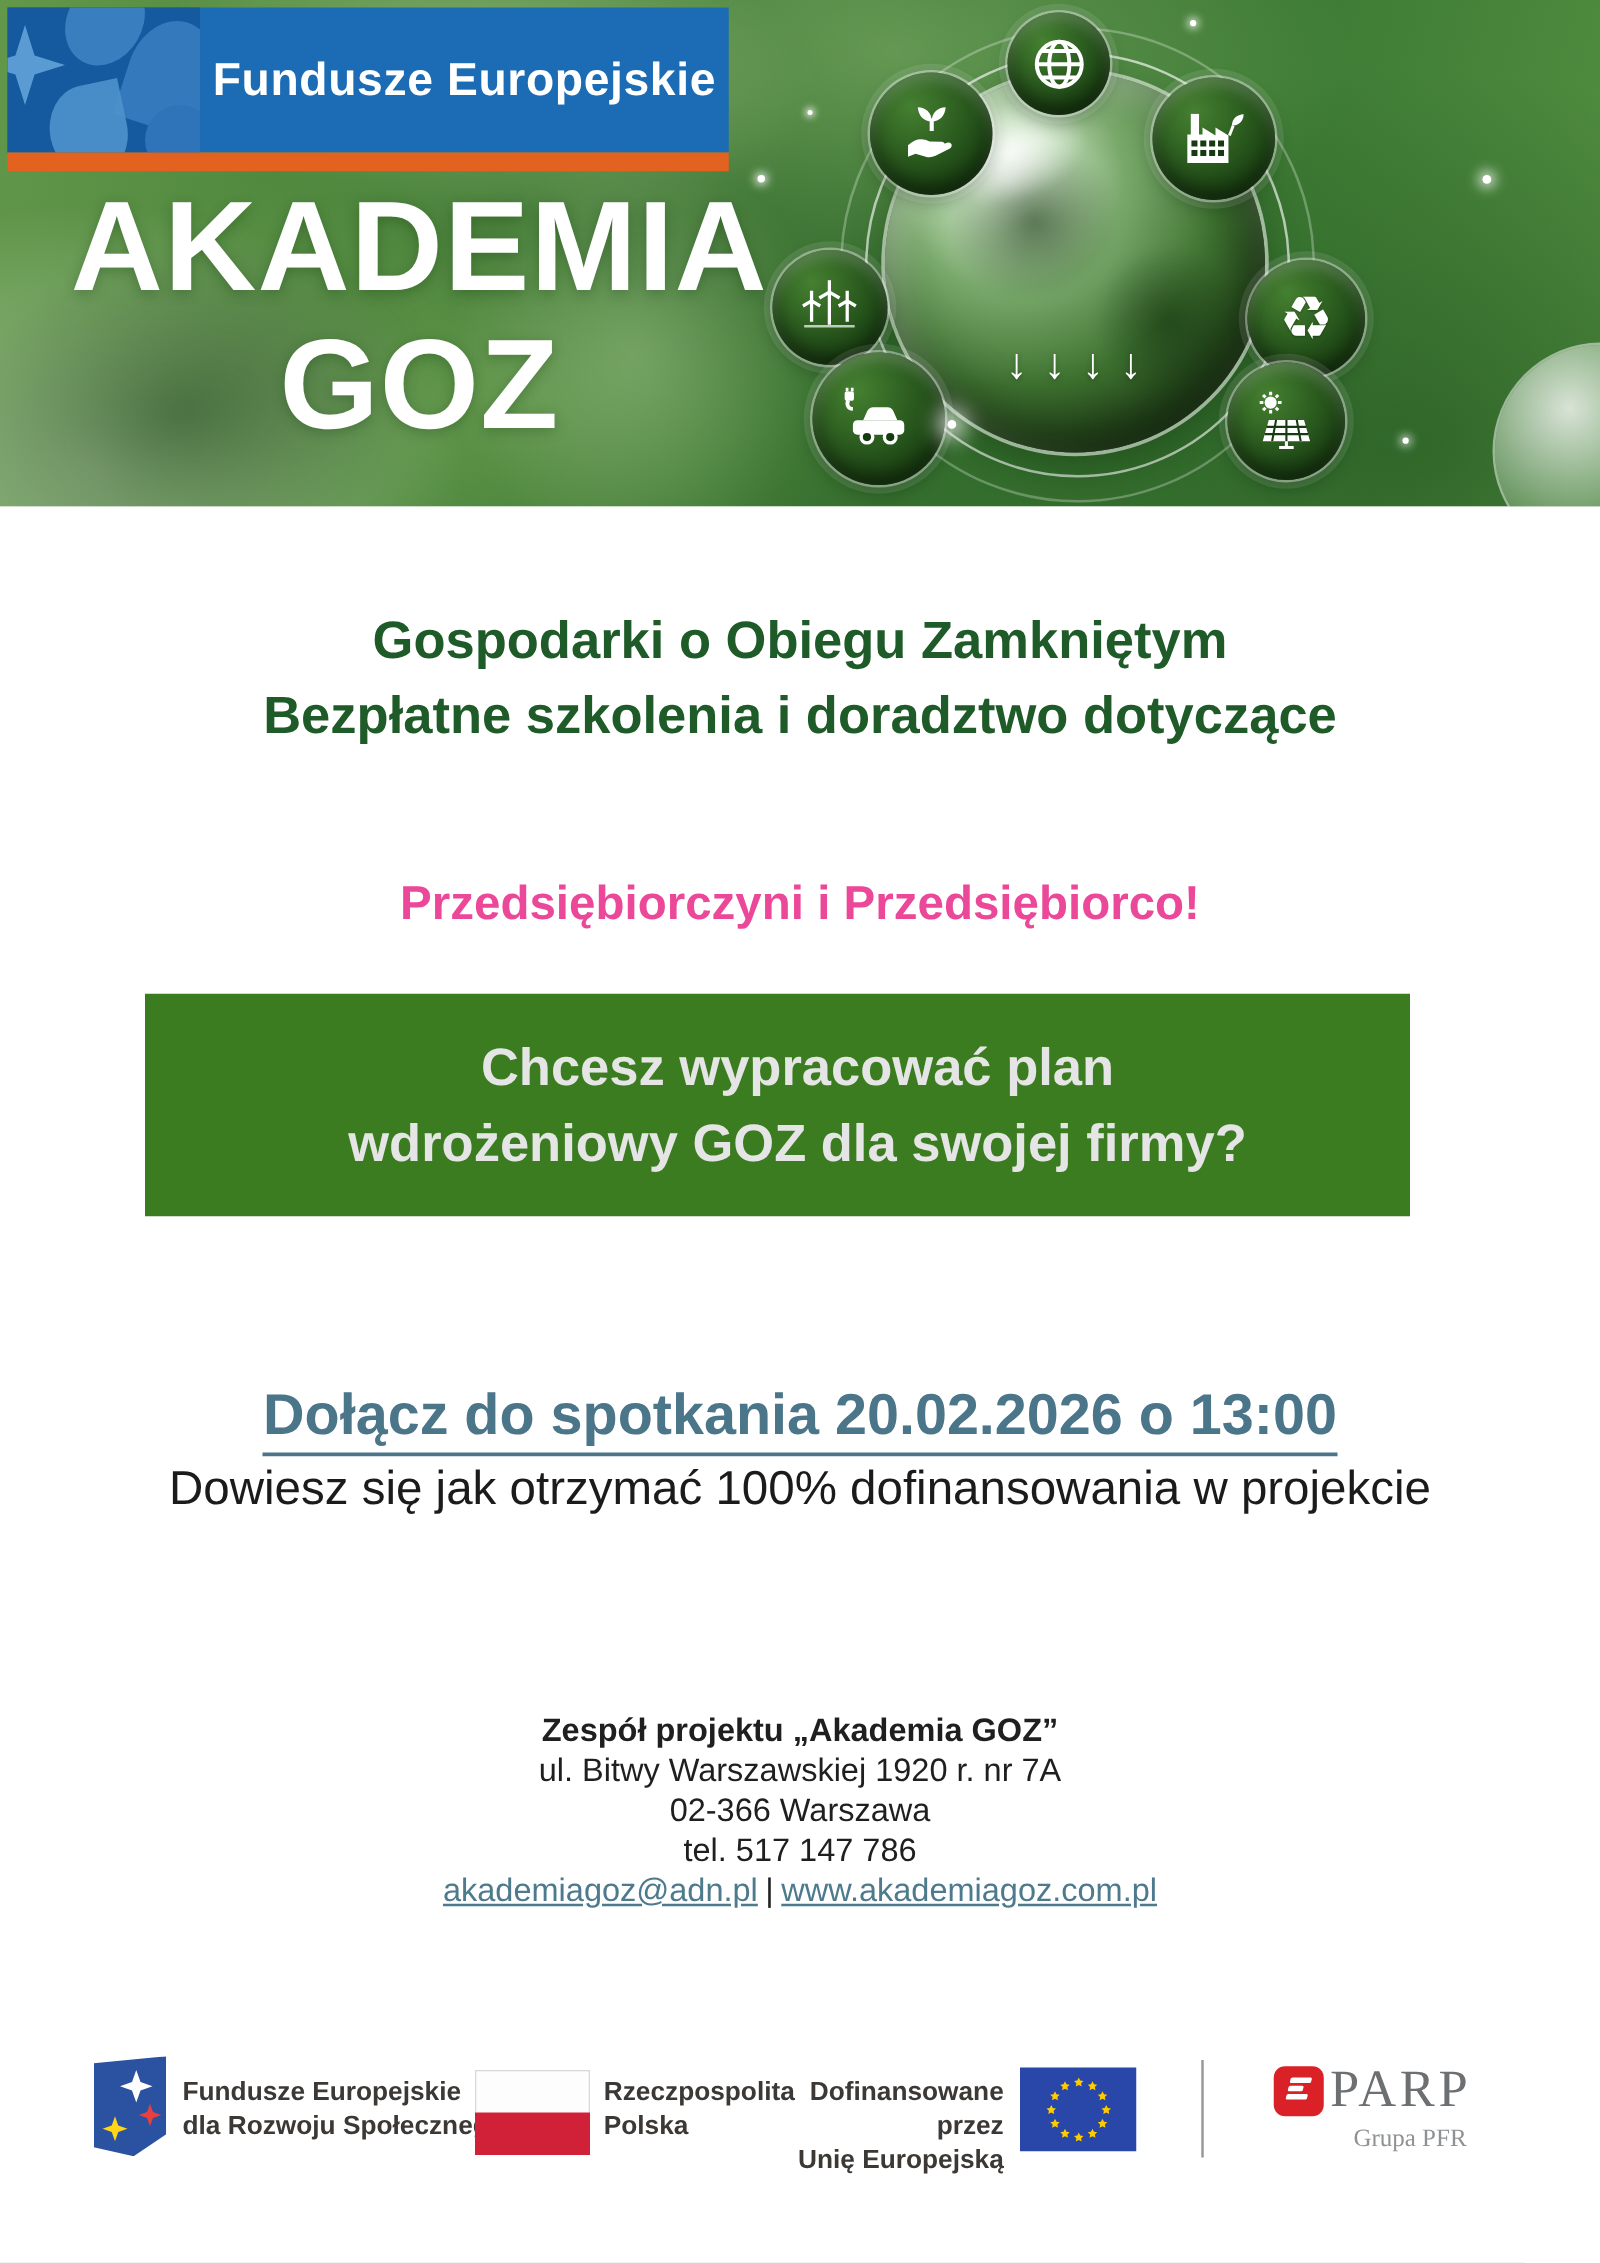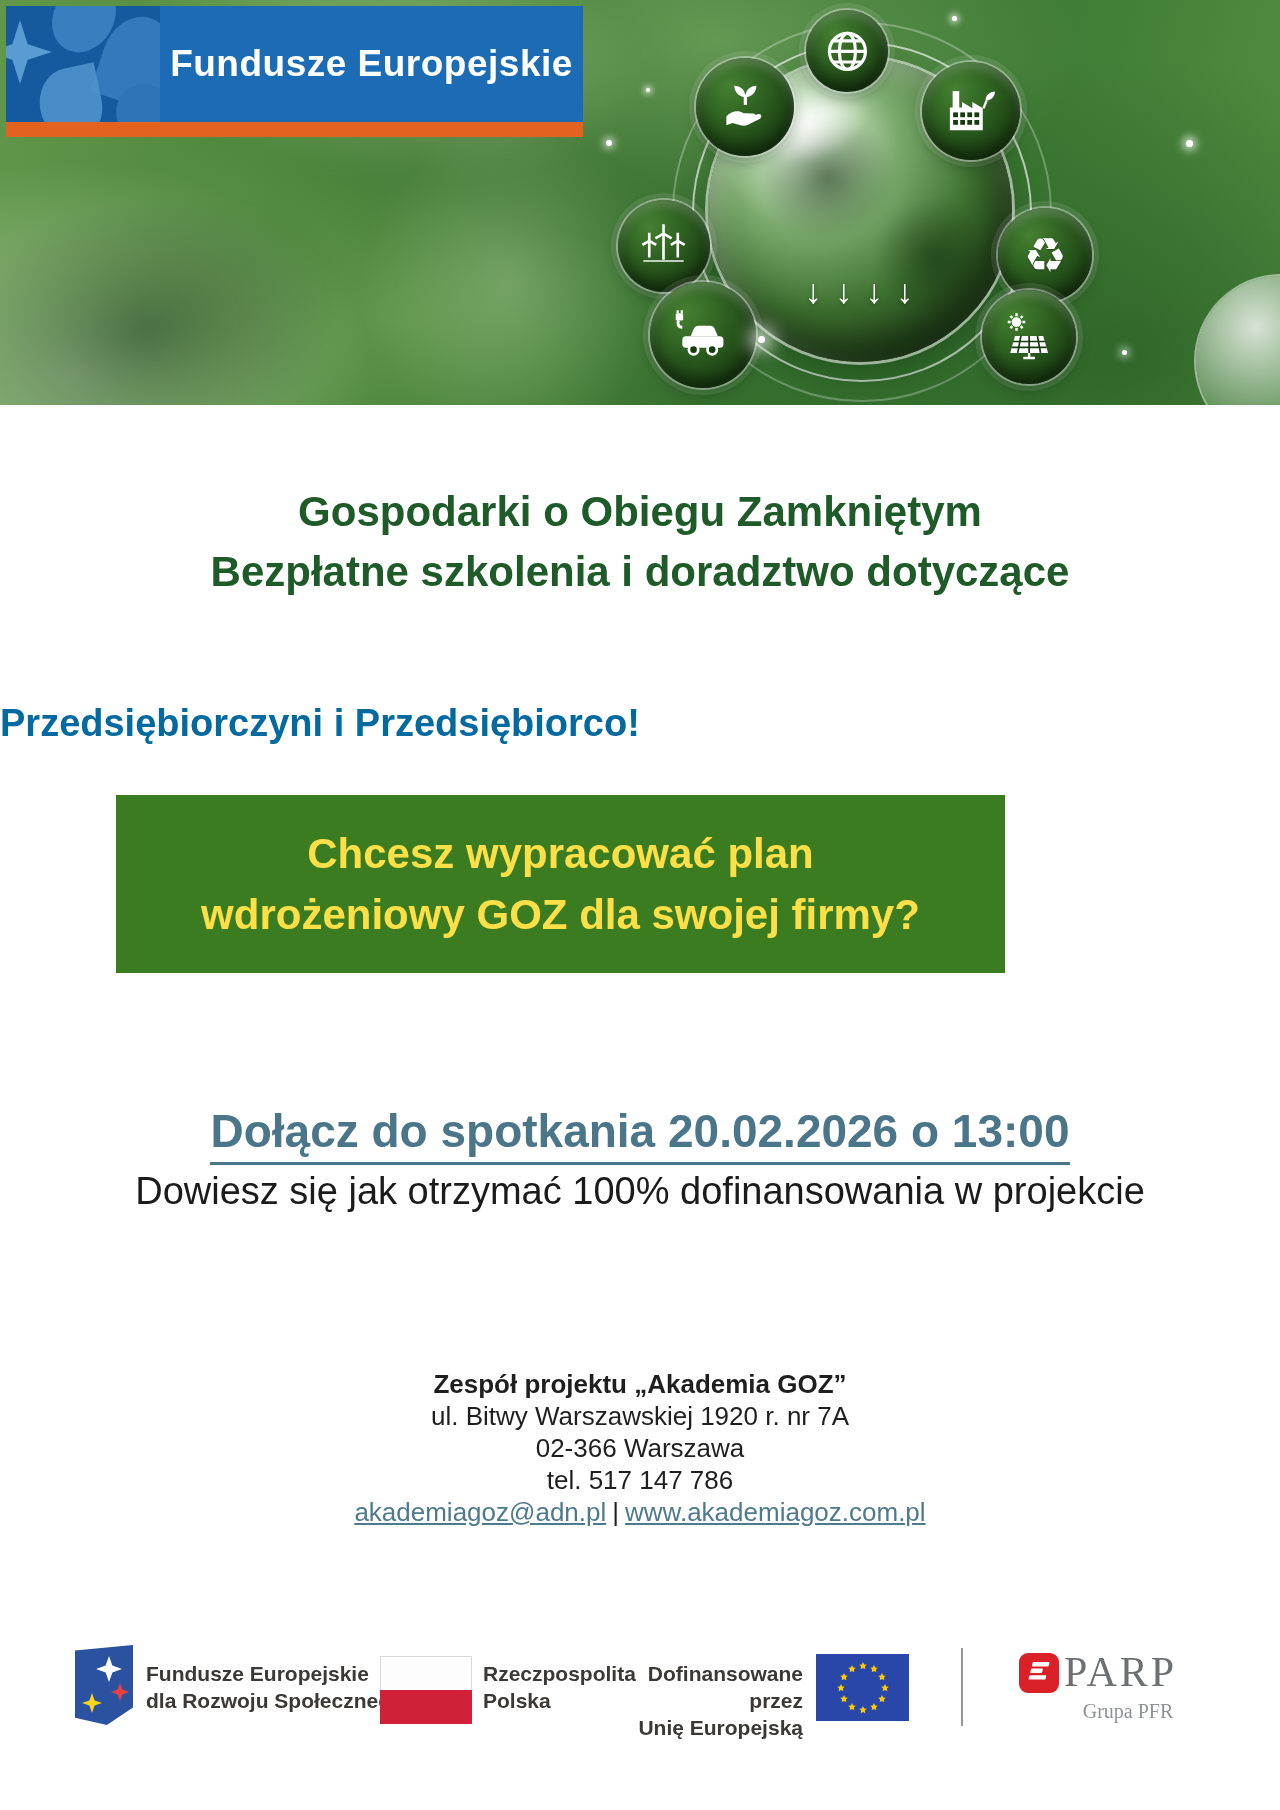--- a/index.html
+++ b/index.html
@@ -80,24 +80,24 @@
   .sp1{left:606px;top:140px;width:6px;height:6px;box-shadow:0 0 8px 2px rgba(255,255,255,.9);}
   .sp2{left:952px;top:16px;width:5px;height:5px;box-shadow:0 0 7px 2px rgba(255,255,255,.85);}
   .sp3{left:1186px;top:140px;width:7px;height:7px;box-shadow:0 0 10px 3px rgba(255,255,255,.9);}
   .sp4{left:758px;top:336px;width:7px;height:7px;box-shadow:0 0 18px 7px rgba(255,255,255,.95);}
   .sp5{left:1122px;top:350px;width:5px;height:5px;box-shadow:0 0 8px 2px rgba(255,255,255,.8);}
   .sp6{left:646px;top:88px;width:4px;height:4px;box-shadow:0 0 6px 2px rgba(255,255,255,.8);}
 
   
   .headline{left:0;top:482px;width:1280px;text-align:center;color:#1e5b28;font-weight:bold;
     font-size:42px;line-height:60px;}
-  .subheadline{left:0;top:702px;width:1280px;text-align:left;color:#0369a1;font-weight:bold;font-size:38px;}
-  .green-box{left:116px;top:795px;width:889px;height:178px;background:#3a7c1f;color:#fde047;
+  .subheadline{left:0;top:702px;width:1280px;text-align:center;color:#ec4899;font-weight:bold;font-size:38px;}
+  .green-box{left:116px;top:795px;width:980px;height:178px;background:#3a7c1f;color:#e5e5e5;
     display:flex;flex-direction:column;align-items:center;justify-content:center;
-    font-weight:bold;font-size:42px;line-height:61px;text-align:center;}
+    font-weight:bold;font-size:42px;line-height:61px;text-align:center;padding-left:32px;}
   .meeting{left:0;top:1104px;width:1280px;text-align:center;}
   .meeting span{color:#4b7589;font-weight:bold;font-size:46px;
     border-bottom:3px solid #4b7589;padding-bottom:5px;cursor:pointer;}
   .info-line{left:0;top:1170px;width:1280px;text-align:center;color:#1b1b1b;font-size:38px;}
 
   .contact{left:0;top:1368px;width:1280px;text-align:center;color:#1f1f1f;font-size:26px;line-height:32px;}
   .contact .bold{font-weight:bold;}
   .contact a, .contact .linklike{color:#4e7a8d;text-decoration:underline;cursor:pointer;}
   .contact .sep{color:#1f1f1f;padding:0 6px;}
 
@@ -223,20 +223,24 @@
         <span class="fe-shape s1"></span>
         <span class="fe-shape s2"></span>
         <span class="fe-shape s3"></span>
         <span class="fe-shape s4"></span>
         <span class="fe-shape s5"></span>
       </div>
       <div class="fe-logo-text">Fundusze Europejskie</div>
     </div>
     <div class="abs orange-bar"></div>
 
+    <div class="abs banner-title">
+      <div>AKADEMIA</div>
+      <div>GOZ</div>
+    </div>
   </div>
 
   <div class="abs headline">
     <div>Gospodarki o Obiegu Zamkniętym</div>
     <div>Bezpłatne szkolenia i doradztwo dotyczące</div>
   </div>
 
   <div class="abs subheadline">Przedsiębiorczyni i Przedsiębiorco!</div>
 
   <div class="abs green-box">

